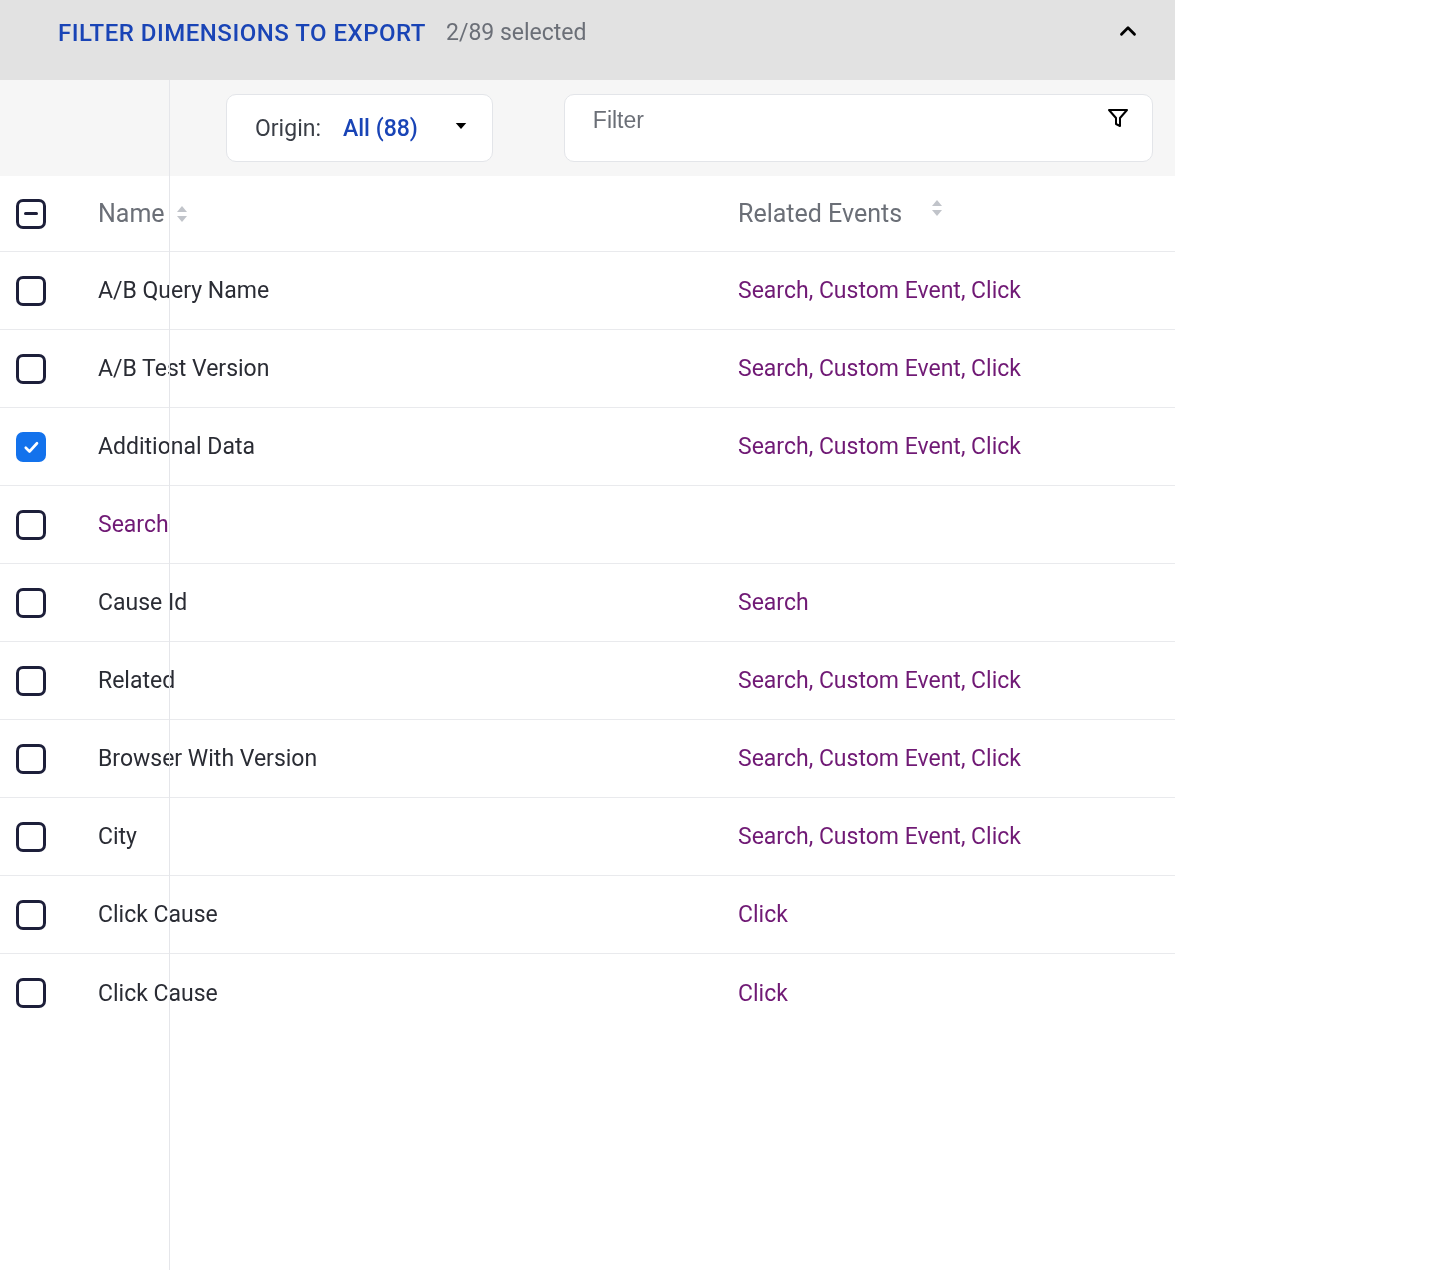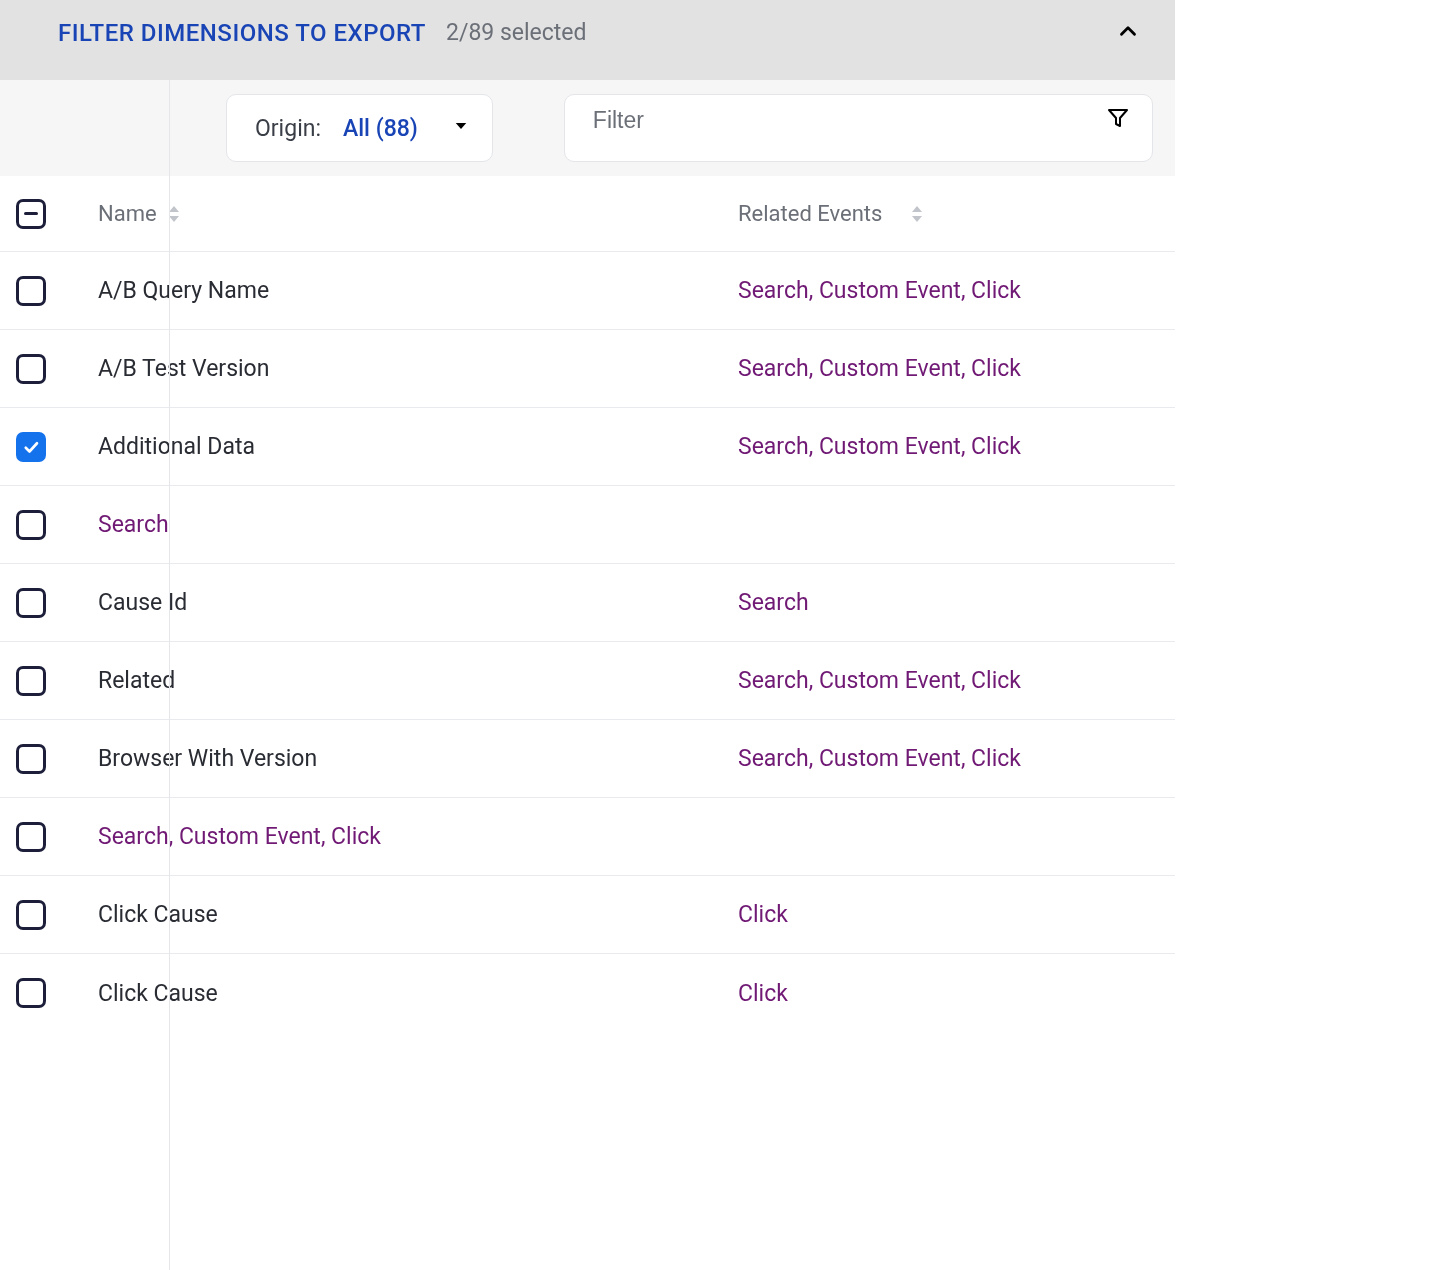--- a/index.html
+++ b/index.html
@@ -86,23 +86,23 @@
   
   .thead {
     display: flex;
     align-items: center;
     height: 76px;
     border-bottom: 1px solid #e9eaed;
     padding: 0 16px;
   }
   .col-check { width: 82px; display:flex; align-items:center; }
   .col-name { width: 640px; display:flex; align-items:center; gap:10px; }
-  .col-events { flex:1; display:flex; align-items:center; gap:28px; }
-
-  .th-label { color:#6b6f77; font-size:22px; }
+  .col-events { flex:1; display:flex; gap:28px; }
+
+  .th-label { color:#6b6f77; font-size:25px; }
   .sort-icon { color:#b7bac0; display:inline-flex; flex-direction:column; line-height:0; }
 
   
   .cb {
     width: 30px; height: 30px;
     border: 3px solid #1d1f3a;
     border-radius: 7px;
     background:#fff;
     display:inline-flex; align-items:center; justify-content:center;
     cursor:pointer;
@@ -269,20 +269,23 @@
         <span class="name">Browser With Version</span>
       </div>
       <div class="col-events">
         <span class="events">Search, Custom Event, Click</span>
       </div>
     </div>
     <div class="row">
       <div class="col-check">
         <span class="cb"></span>
       </div>
+      <div class="col-name">
+        <span class="name">City</span>
+      </div>
       <div class="col-events">
         <span class="events">Search, Custom Event, Click</span>
       </div>
     </div>
     <div class="row">
       <div class="col-check">
         <span class="cb"></span>
       </div>
       <div class="col-name">
         <span class="name">Click Cause</span>

